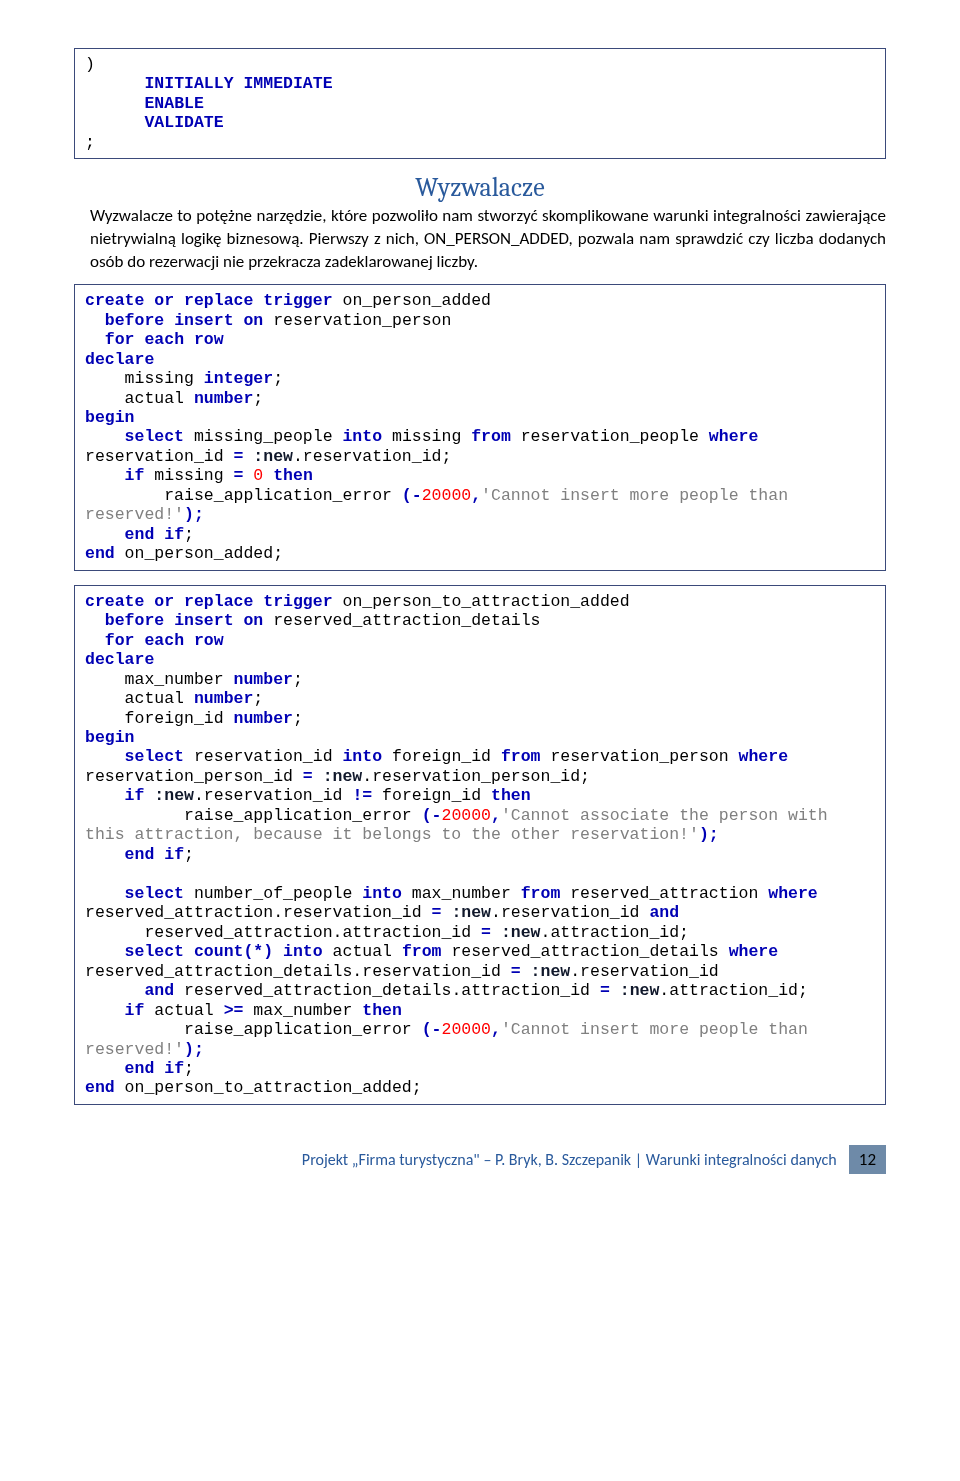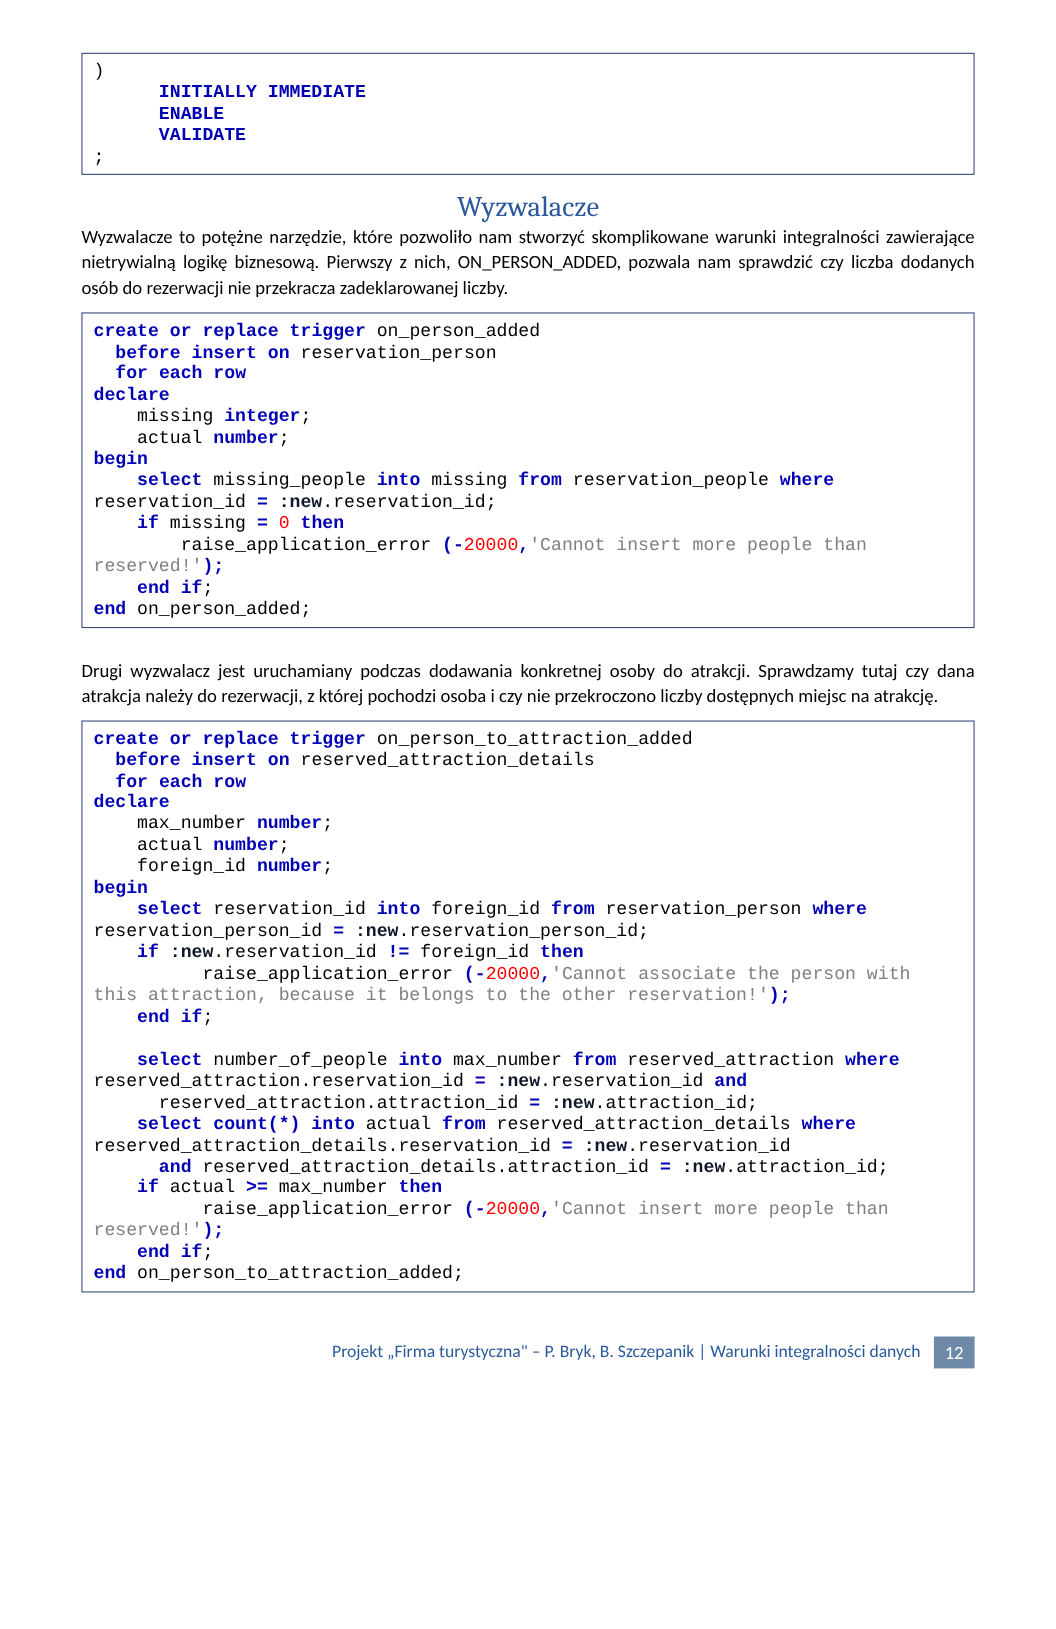--- a/index.html
+++ b/index.html
@@ -34,40 +34,40 @@
     color: #2a5a9c;
     font-family: "Cambria", "Georgia", serif;
     font-size: 26px;
     font-weight: normal;
     margin: 10px 0 2px 0;
     text-align: center;
   }
   p.body {
     font-size: 17px;
     line-height: 1.35;
-    margin: 0 0 10px 0;
+    margin: 0 0 10px 16px;
     text-align: justify;
   }
   .footer {
     display: flex;
     justify-content: flex-end;
     align-items: stretch;
     gap: 12px;
     margin-top: 40px;
     padding-right: 0;
   }
   .footer-text {
     font-size: 16px;
     color: #2a5a9c;
     display: flex;
     align-items: center;
   }
   .footer-badge {
     background: #6e8aa8;
-    color: #ffffff;
+    color: #000000;
     font-size: 17px;
     padding: 4px 10px;
     display: flex;
     align-items: center;
   }
 </style>
 </head>
 <body>
 
 <div class="page">
@@ -88,21 +88,20 @@
 <span class="k">declare</span>
 <span class="id">    missing </span><span class="t">integer</span><span class="id">;</span>
 <span class="id">    actual </span><span class="t">number</span><span class="id">;</span>
 <span class="k">begin</span>
 <span class="id">    </span><span class="k">select</span><span class="id"> missing_people </span><span class="k">into</span><span class="id"> missing </span><span class="k">from</span><span class="id"> reservation_people </span><span class="k">where</span><span class="id"> reservation_id </span><span class="k">=</span><span class="id"> </span><span class="kbv">:new</span><span class="id">.reservation_id;</span>
 <span class="id">    </span><span class="k">if</span><span class="id"> missing </span><span class="k">=</span><span class="id"> </span><span class="n">0</span><span class="id"> </span><span class="k">then</span>
 <span class="id">        raise_application_error </span><span class="k">(-</span><span class="n">20000</span><span class="k">,</span><span class="s">'Cannot insert more people than reserved!'</span><span class="k">);</span>
 <span class="id">    </span><span class="k">end</span><span class="id"> </span><span class="k">if</span><span class="id">;</span>
 <span class="k">end</span><span class="id"> on_person_added;</span></div>
 
-  <p class="body" style="margin-top:28px;">Drugi wyzwalacz jest uruchamiany podczas dodawania konkretnej osoby do atrakcji. Sprawdzamy tutaj czy dana atrakcja należy do rezerwacji, z której pochodzi osoba i czy nie przekroczono liczby dostępnych miejsc na atrakcję.</p>
 
   <div class="code-box"><span class="k">create</span><span class="id"> </span><span class="k">or</span><span class="id"> </span><span class="k">replace</span><span class="id"> </span><span class="k">trigger</span><span class="id"> on_person_to_attraction_added</span>
 <span class="id">  </span><span class="k">before</span><span class="id"> </span><span class="k">insert</span><span class="id"> </span><span class="k">on</span><span class="id"> reserved_attraction_details</span>
 <span class="id">  </span><span class="k">for</span><span class="id"> </span><span class="k">each</span><span class="id"> </span><span class="k">row</span>
 <span class="k">declare</span>
 <span class="id">    max_number </span><span class="t">number</span><span class="id">;</span>
 <span class="id">    actual </span><span class="t">number</span><span class="id">;</span>
 <span class="id">    foreign_id </span><span class="t">number</span><span class="id">;</span>
 <span class="k">begin</span>
 <span class="id">    </span><span class="k">select</span><span class="id"> reservation_id </span><span class="k">into</span><span class="id"> foreign_id </span><span class="k">from</span><span class="id"> reservation_person </span><span class="k">where</span><span class="id"> reservation_person_id </span><span class="k">=</span><span class="id"> </span><span class="kbv">:new</span><span class="id">.reservation_person_id;</span>

